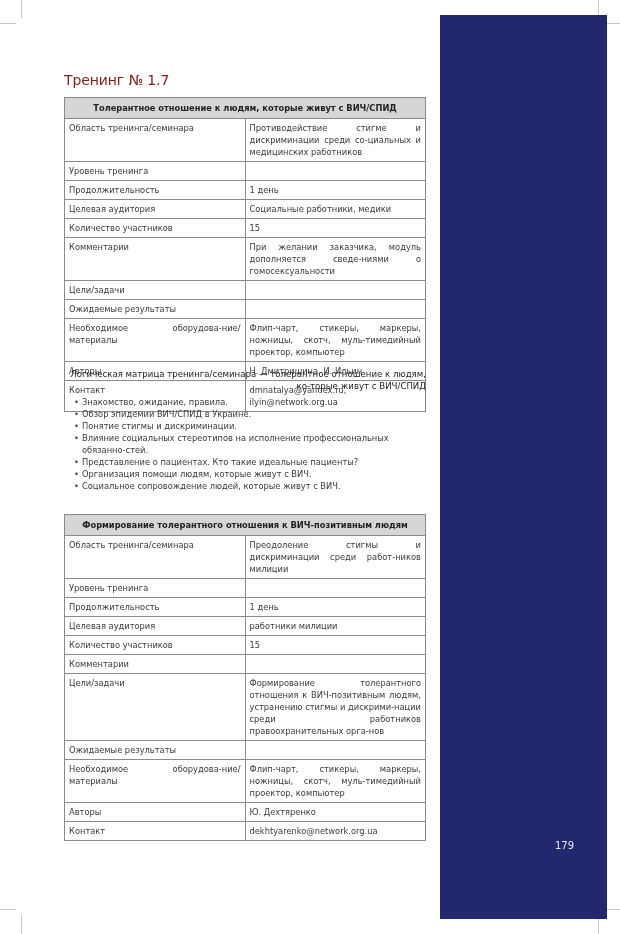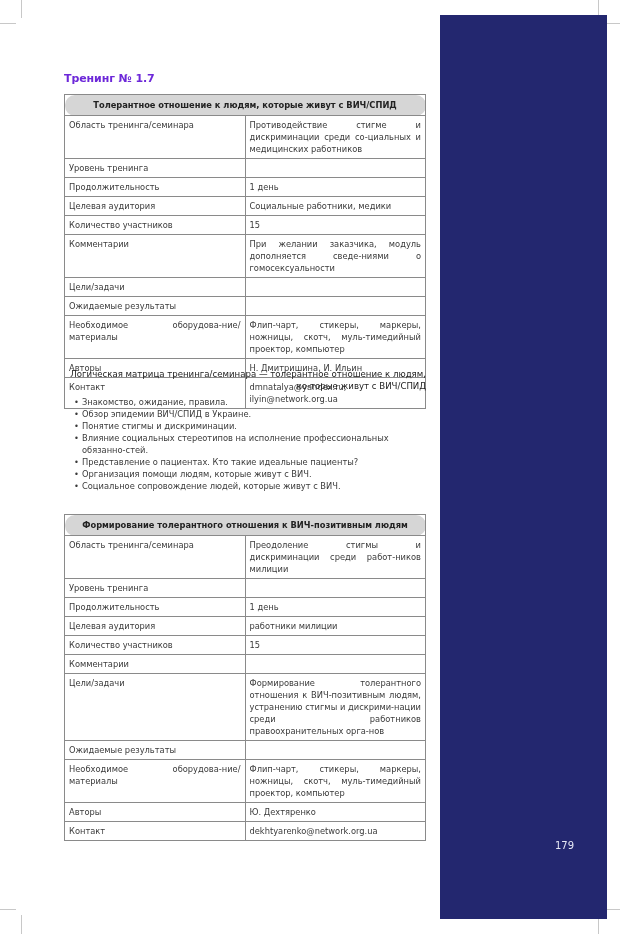--- a/index.html
+++ b/index.html
@@ -35,23 +35,23 @@
       position: absolute;
       background: #c8c8c8;
     }
     .content {
       position: absolute;
       left: 64px;
       width: 362px;
     }
     h2.training-title {
       margin: 0;
-      font-size: 11px;
-      font-weight: bold;
-      color: #6d28d9;
+      font-size: 14px;
+      font-weight: normal;
+      color: #7f1d1d;
       letter-spacing: -0.1px;
     }
     table.training-table {
       width: 362px;
       border-collapse: collapse;
       font-size: 8.3px;
       line-height: 12px;
       color: #3a3a3a;
       table-layout: fixed;
     }
@@ -59,21 +59,20 @@
       border: 1px solid #8a8a8a;
       padding: 3px 4px 3px 4px;
       vertical-align: top;
     }
     table.training-table th {
       background: #d6d6d6;
       font-weight: bold;
       text-align: center;
       padding: 4px 4px;
       color: #222;
-      border-radius: 10px;
     }
     table.training-table td.label {
       width: 119px;
     }
     table.training-table td.value {
       text-align: justify;
     }
     table.training-table td.italic {
     }
     td.justify-label {

